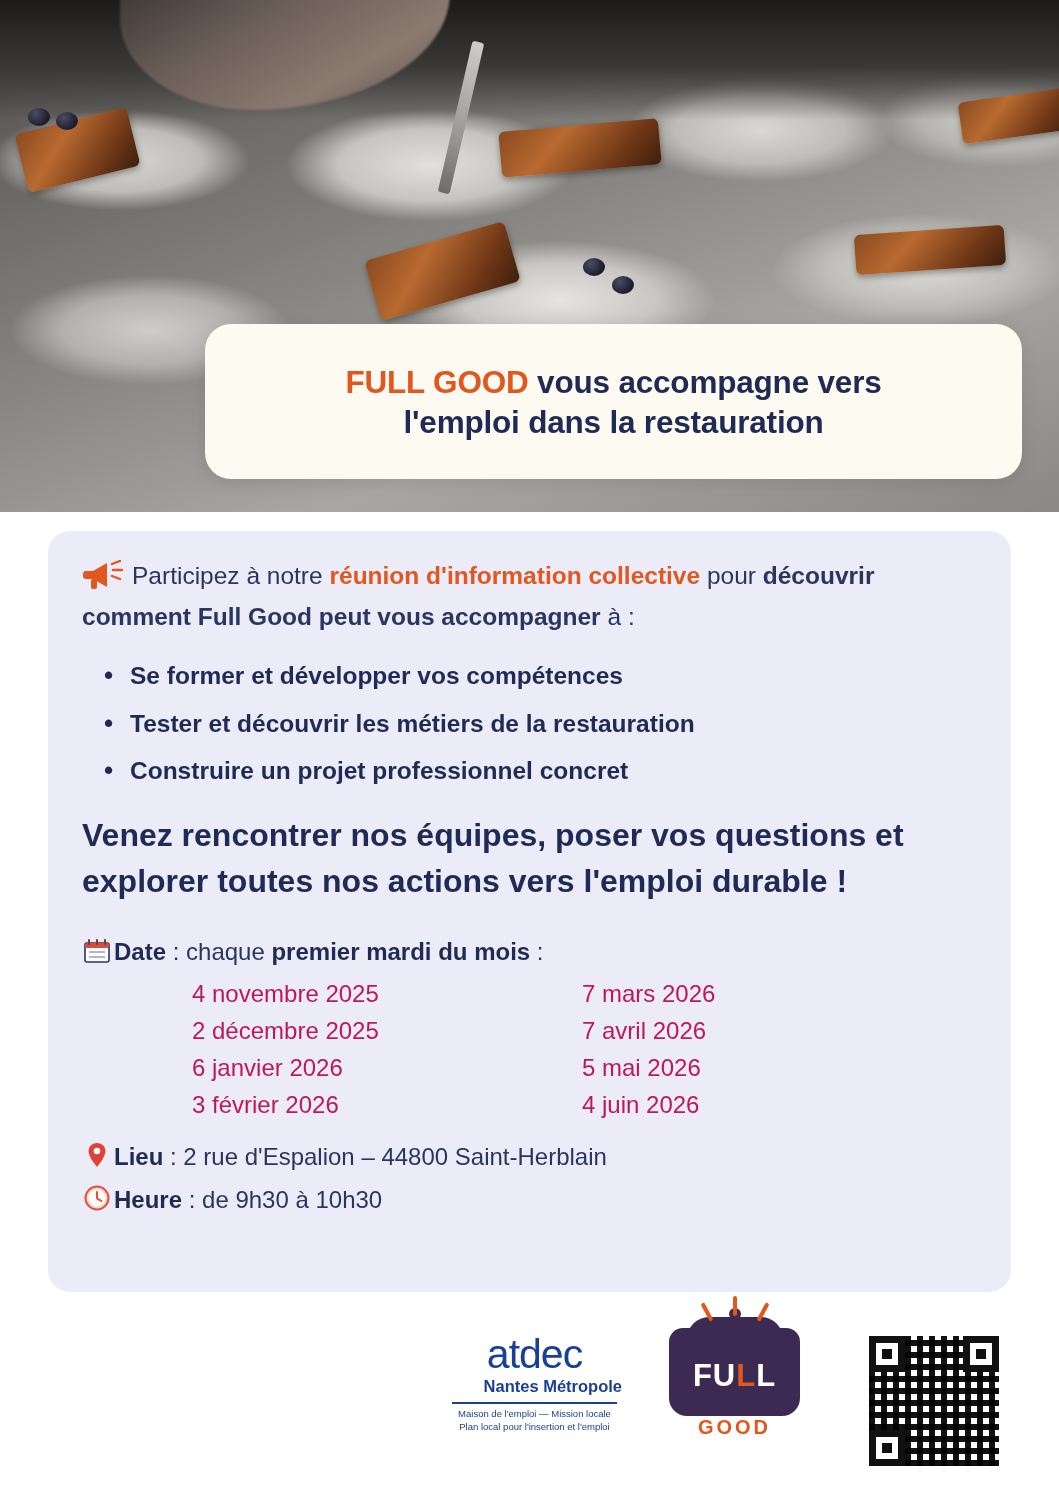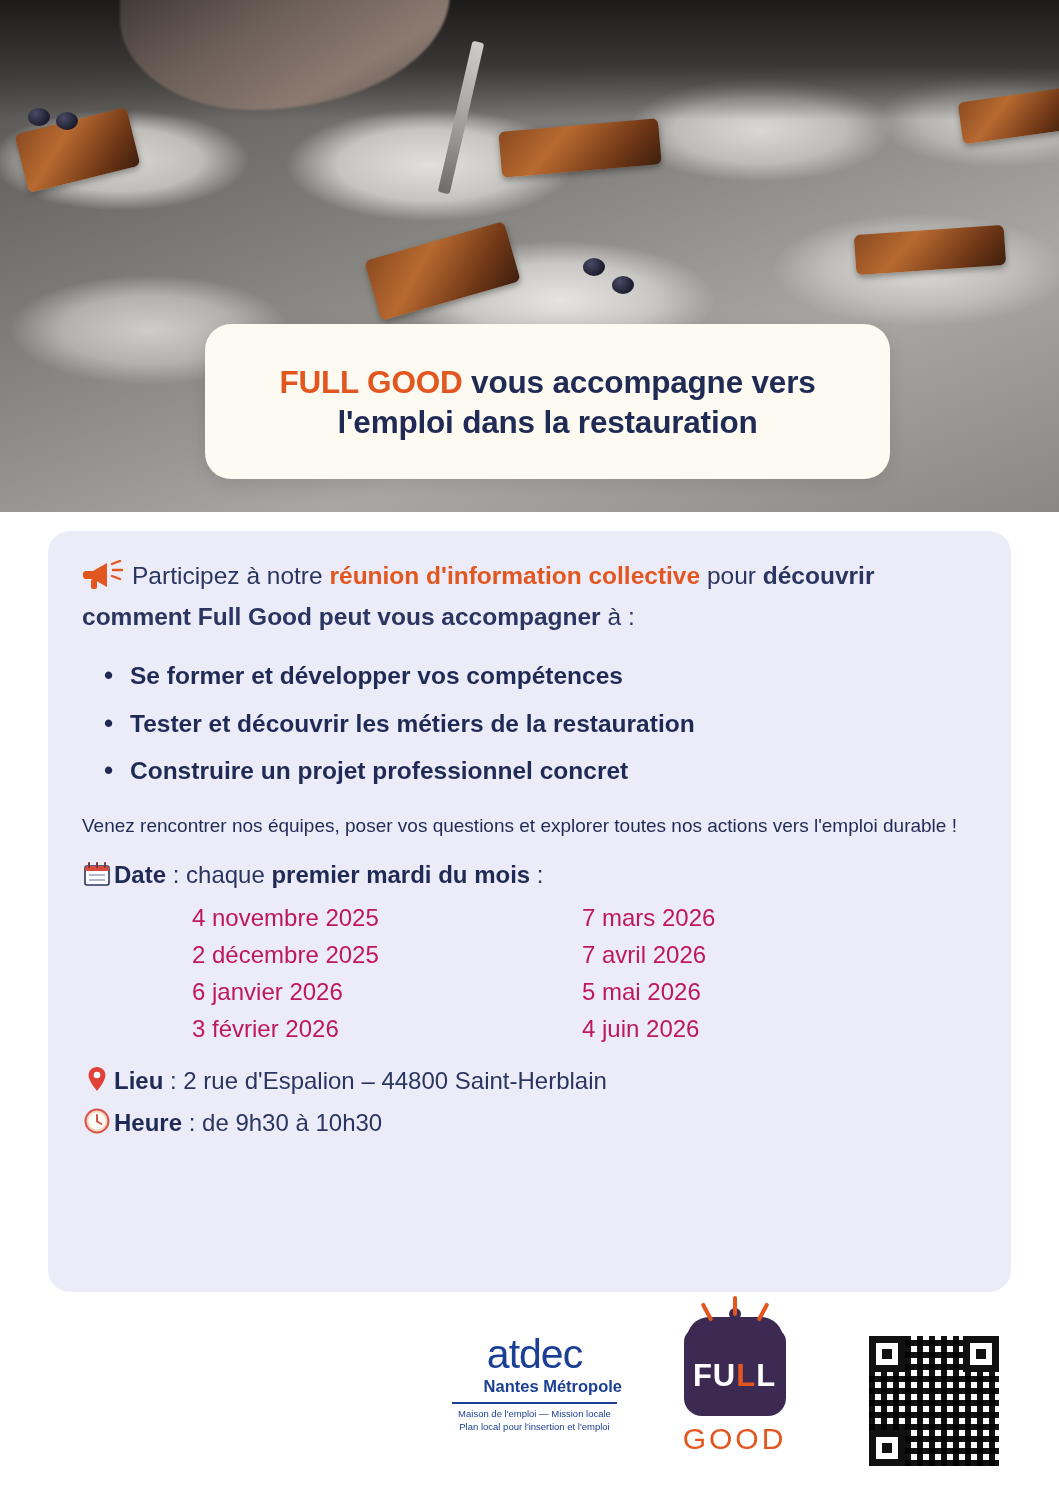--- a/index.html
+++ b/index.html
@@ -75,21 +75,21 @@
   }
   .berry.b1 { top: 108px; left: 28px; }
   .berry.b2 { top: 112px; left: 56px; }
   .berry.b3 { top: 258px; left: 583px; }
   .berry.b4 { top: 276px; left: 612px; }
 
   
   .title-card {
     position: absolute;
     top: 324px; left: 205px;
-    width: 685px;
+    width: 817px;
     padding: 38px 30px 36px;
     background: #fdfaf1;
     border-radius: 26px;
     text-align: center;
     box-shadow: 0 4px 18px rgba(0,0,0,.10);
   }
   .title-line {
     font-size: 31.5px;
     font-weight: 700;
     color: #1f2a55;
@@ -140,22 +140,22 @@
     content: "•";
     position: absolute;
     left: -26px;
     top: -2px;
     font-size: 26px;
     color: #1f2a55;
   }
 
   .venez {
     margin-top: 28px;
-    font-size: 19px;
-    font-weight: 400;
+    font-size: 32px;
+    font-weight: 700;
     color: #1f2a55;
     line-height: 1.42;
   }
 
   .info-row {
     margin-top: 16px;
     font-size: 24px;
     color: #2a3560;
     line-height: 1.3;
   }
@@ -221,21 +221,21 @@
   }
 
   .fullgood {
     position: absolute;
     left: 667px; top: 6px;
     width: 135px;
     text-align: center;
   }
   .fg-pot {
     position: relative;
-    width: 102px; height: 88px;
+    width: 131px; height: 88px;
     margin: 0 auto;
     background: #3d2a52;
     border-radius: 14px 14px 18px 18px;
   }
   .fg-lid {
     position: absolute;
     top: -11px; left: 50%;
     transform: translateX(-50%);
     width: 96px; height: 22px;
     background: #3d2a52;
@@ -269,23 +269,22 @@
     position: absolute;
     top: 30px; left: 0; width: 100%;
     text-align: center;
     font-size: 31px;
     font-weight: 700;
     color: #ffffff;
     letter-spacing: 1px;
   }
   .fg-full .hi { color: #e2561f; }
   .fg-good {
-    margin-top: 6px;
-    font-size: 30px;
-    font-weight: 400;
+    font-size: 20px;
+    font-weight: 700;
     color: #e2561f;
     letter-spacing: 3px;
   }
 
   .qr {
     position: absolute;
     left: 869px; top: 14px;
     width: 130px; height: 130px;
     background:
       repeating-linear-gradient(90deg, #111 0 6px, #fff 6px 12px),

